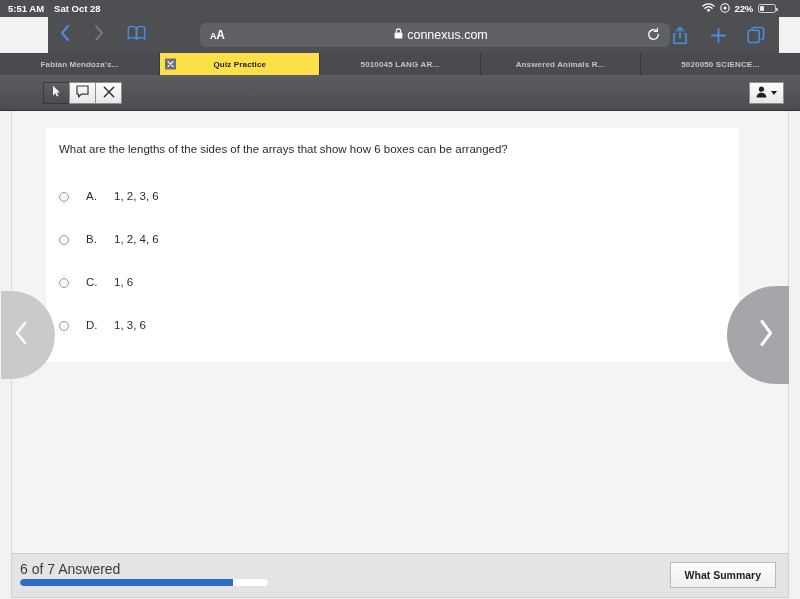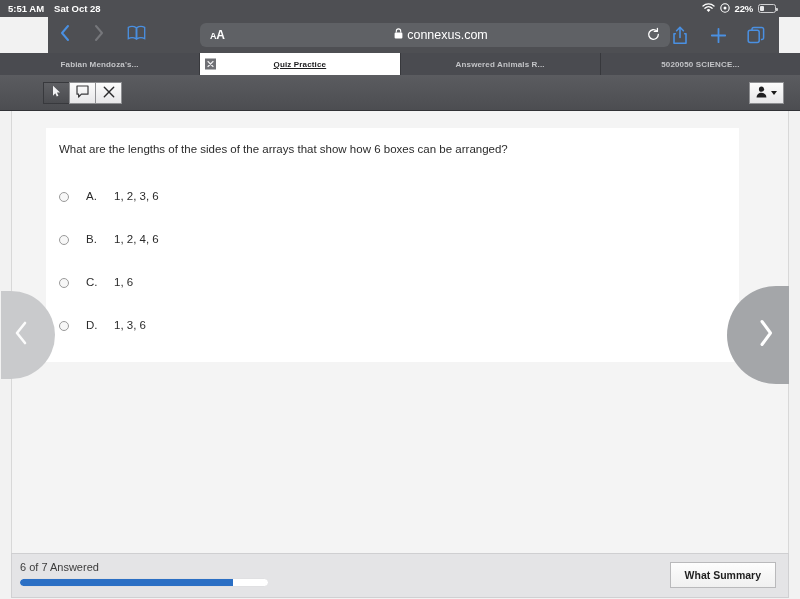--- a/index.html
+++ b/index.html
@@ -75,21 +75,21 @@
     position: absolute; left: 0; top: 53px; width: 800px; height: 22px;
     background: #3f4044; display: flex; align-items: stretch;
   }
   .tab {
     flex: 1 1 0; min-width: 0; display: flex; align-items: center;
     justify-content: center; position: relative;
     background: #4a4b50; border-right: 1px solid #37383c;
     color: #c3c4c7; font-size: 8px; font-weight: bold;
     letter-spacing: 0.15px; padding: 0 4px; white-space: nowrap; overflow: hidden; text-align: right;
   }
-  .tab.active { background: #ffffff; color: #1c1c1e; text-decoration: underline; }
+  .tab.active { background: #fde047; color: #1c1c1e; }
   .tab-close {
     position: absolute; left: 5px; top: 50%; transform: translateY(-50%);
     width: 11px; height: 11px; background: #6f7075;
     display: flex; align-items: center; justify-content: center;
   }
 
   
   .apptoolbar {
     position: absolute; left: 0; top: 75px; width: 800px; height: 36px;
     background: linear-gradient(#5b5c60, #4c4d51);
@@ -152,21 +152,21 @@
     top: 286px; width: 62px; height: 98px;
   }
 
   
   .footer {
     position: absolute; left: 11px; top: 553px; width: 778px; height: 45px;
     background: #e4e4e6; border: 1px solid #d0d0d2; border-top: 1px solid #cfcfd1;
   }
   .ans-label {
     position: absolute; left: 8px; top: 7px;
-    font-size: 11px; color: #3c3c3c;
+    font-size: 14px; color: #3c3c3c;
   }
   .progress {
     position: absolute; left: 7px; top: 24px; width: 250px; height: 9px;
     background: #ffffff; border-radius: 4.5px; overflow: hidden;
     border: 1px solid #e0e0e2;
   }
   .progress > i { display: block; height: 100%; background: #2b6fc4; border-radius: 4.5px 0 0 4.5px; }
   .summary-btn {
     position: absolute; right: 12px; top: 8px; padding: 6px 14px;
     background: linear-gradient(#fdfdfd, #f0f0f0); border: 1px solid #b9b9bb;
@@ -275,20 +275,23 @@
     <div class="tab">
       <span>Fabian Mendoza's...</span>
     </div>
     <div class="tab active">
       <span class="tab-close">
         <svg width="7" height="7" viewBox="0 0 7 7">
           <path d="M1 1l5 5M6 1l-5 5" stroke="#ececee" stroke-width="1.2" stroke-linecap="round"></path>
         </svg>
       </span>
       <span>Quiz Practice</span>
+    </div>
+    <div class="tab">
+      <span>5010045 LANG AR...</span>
     </div>
     <div class="tab">
       <span>Answered Animals R...</span>
     </div>
     <div class="tab" style="border-right:none">
       <span>5020050 SCIENCE...</span>
     </div>
   </div>
 
   <div class="apptoolbar">

